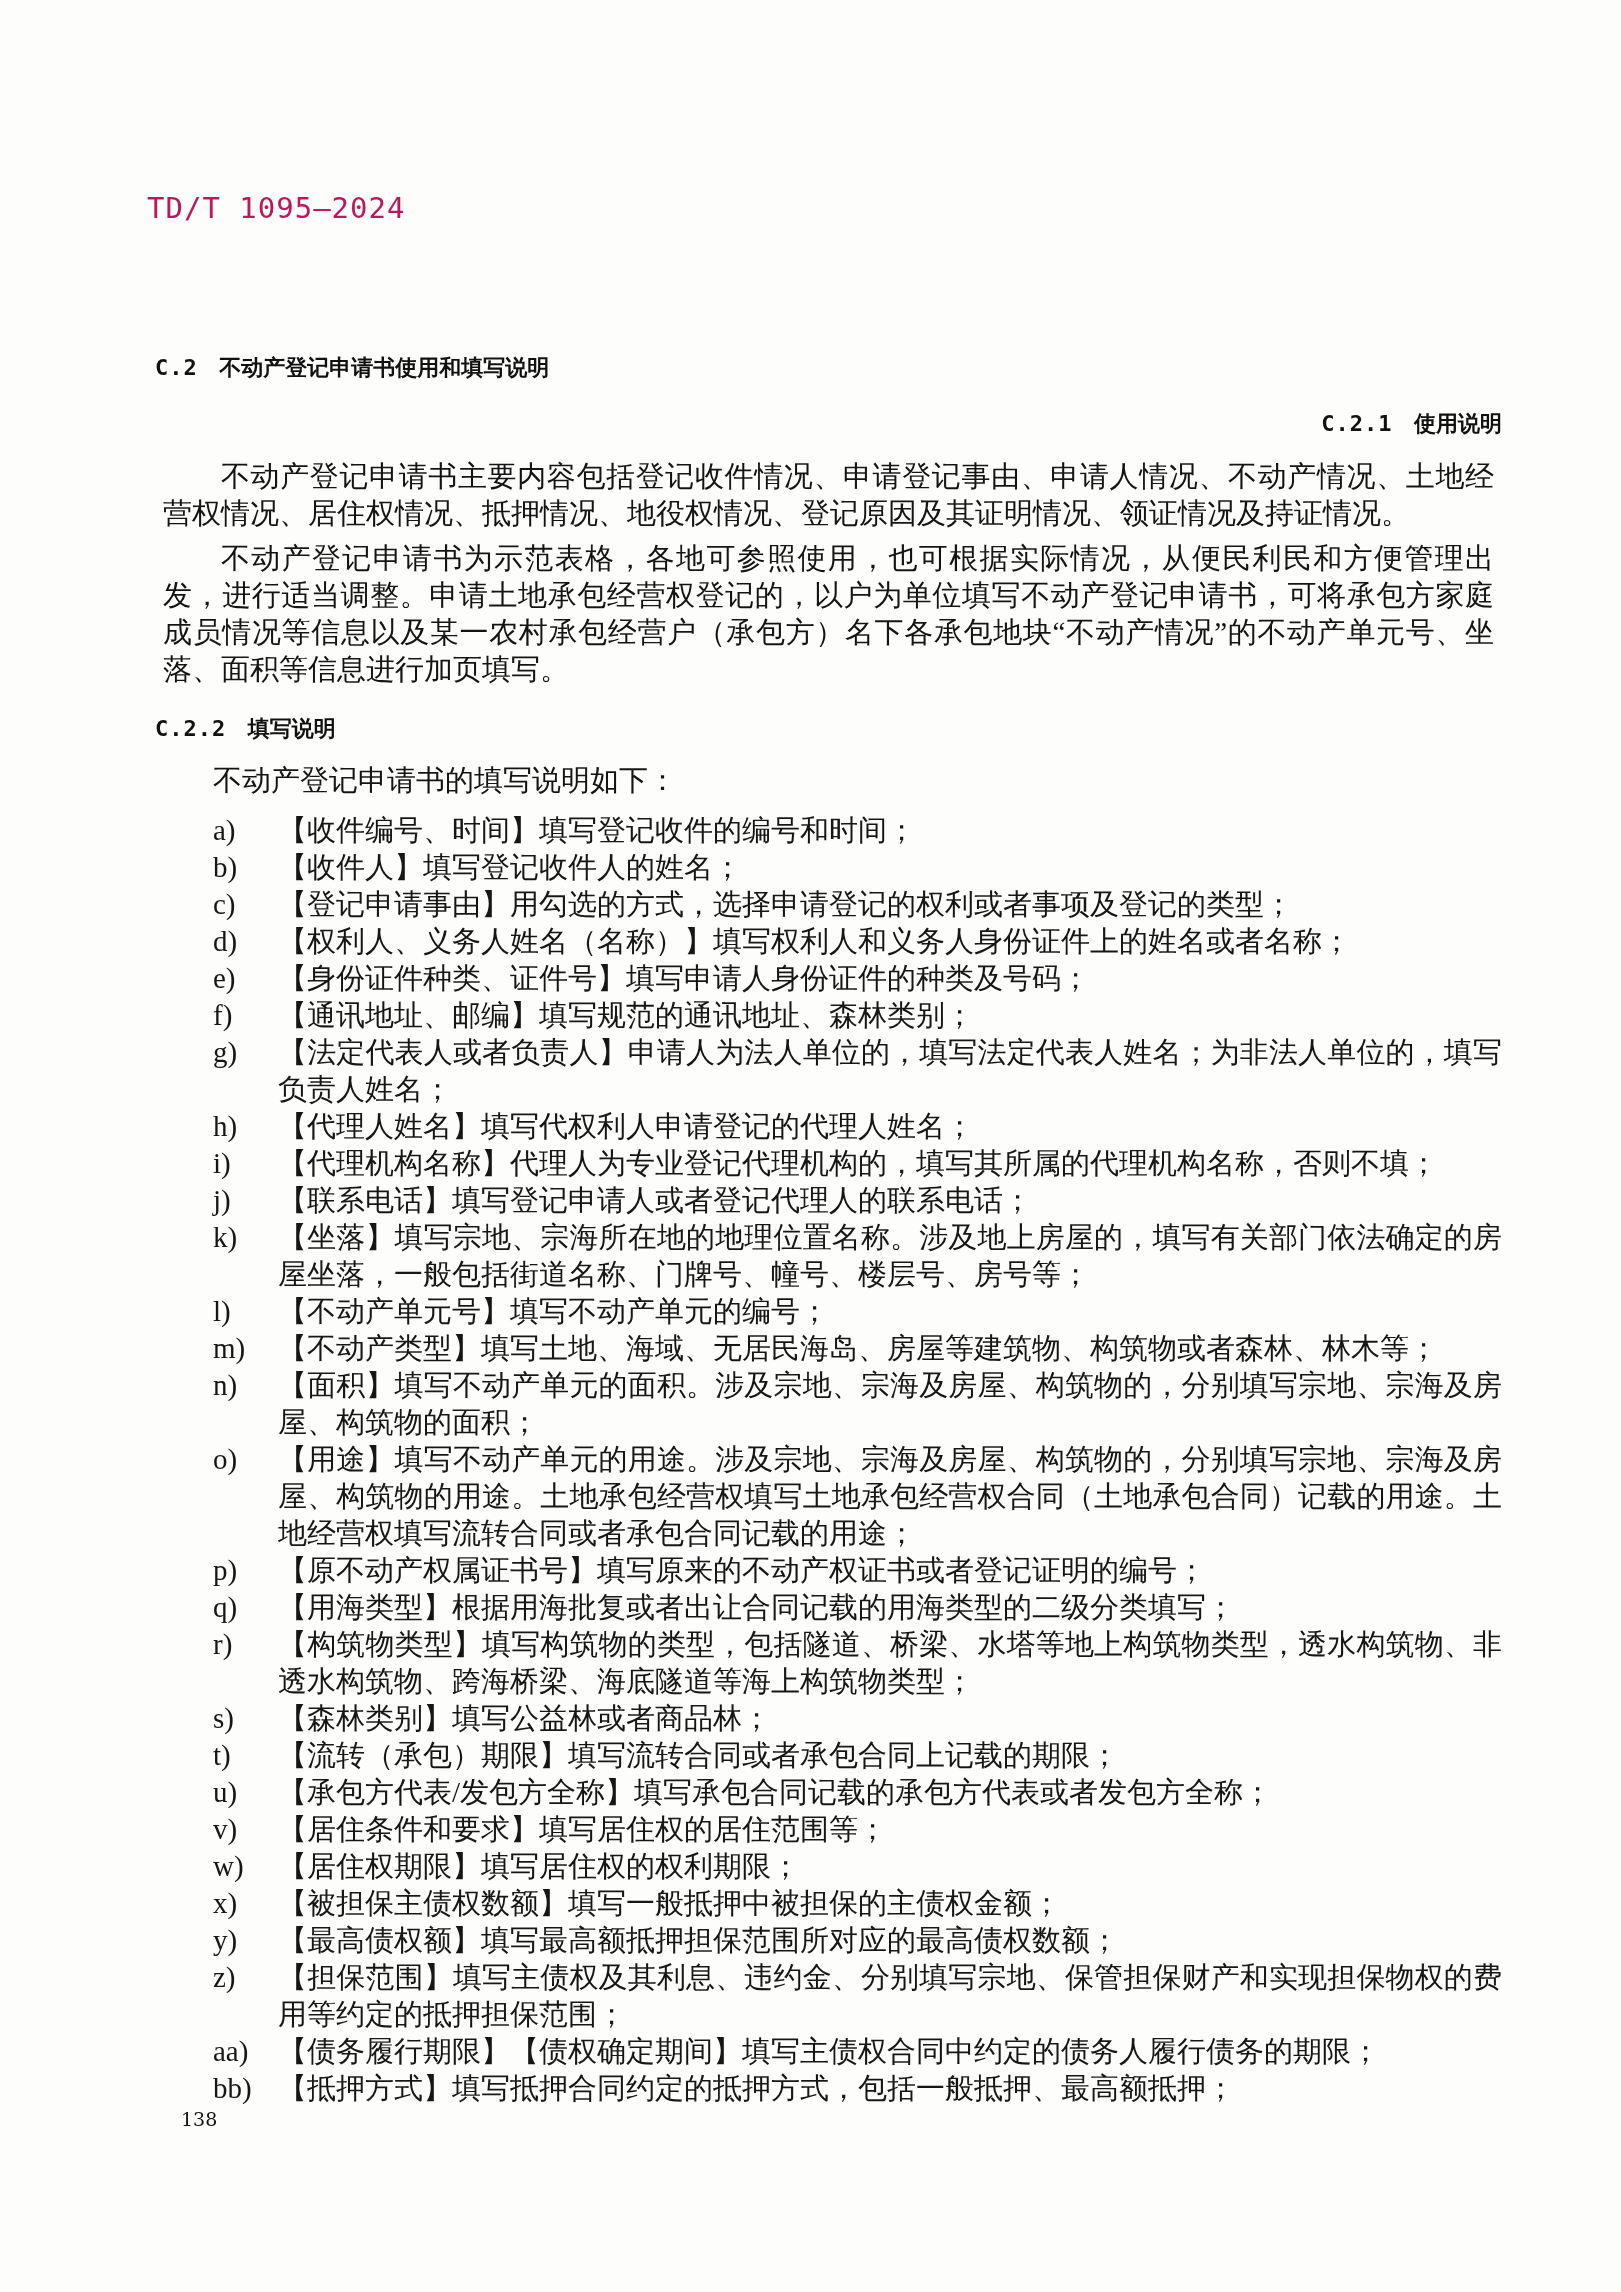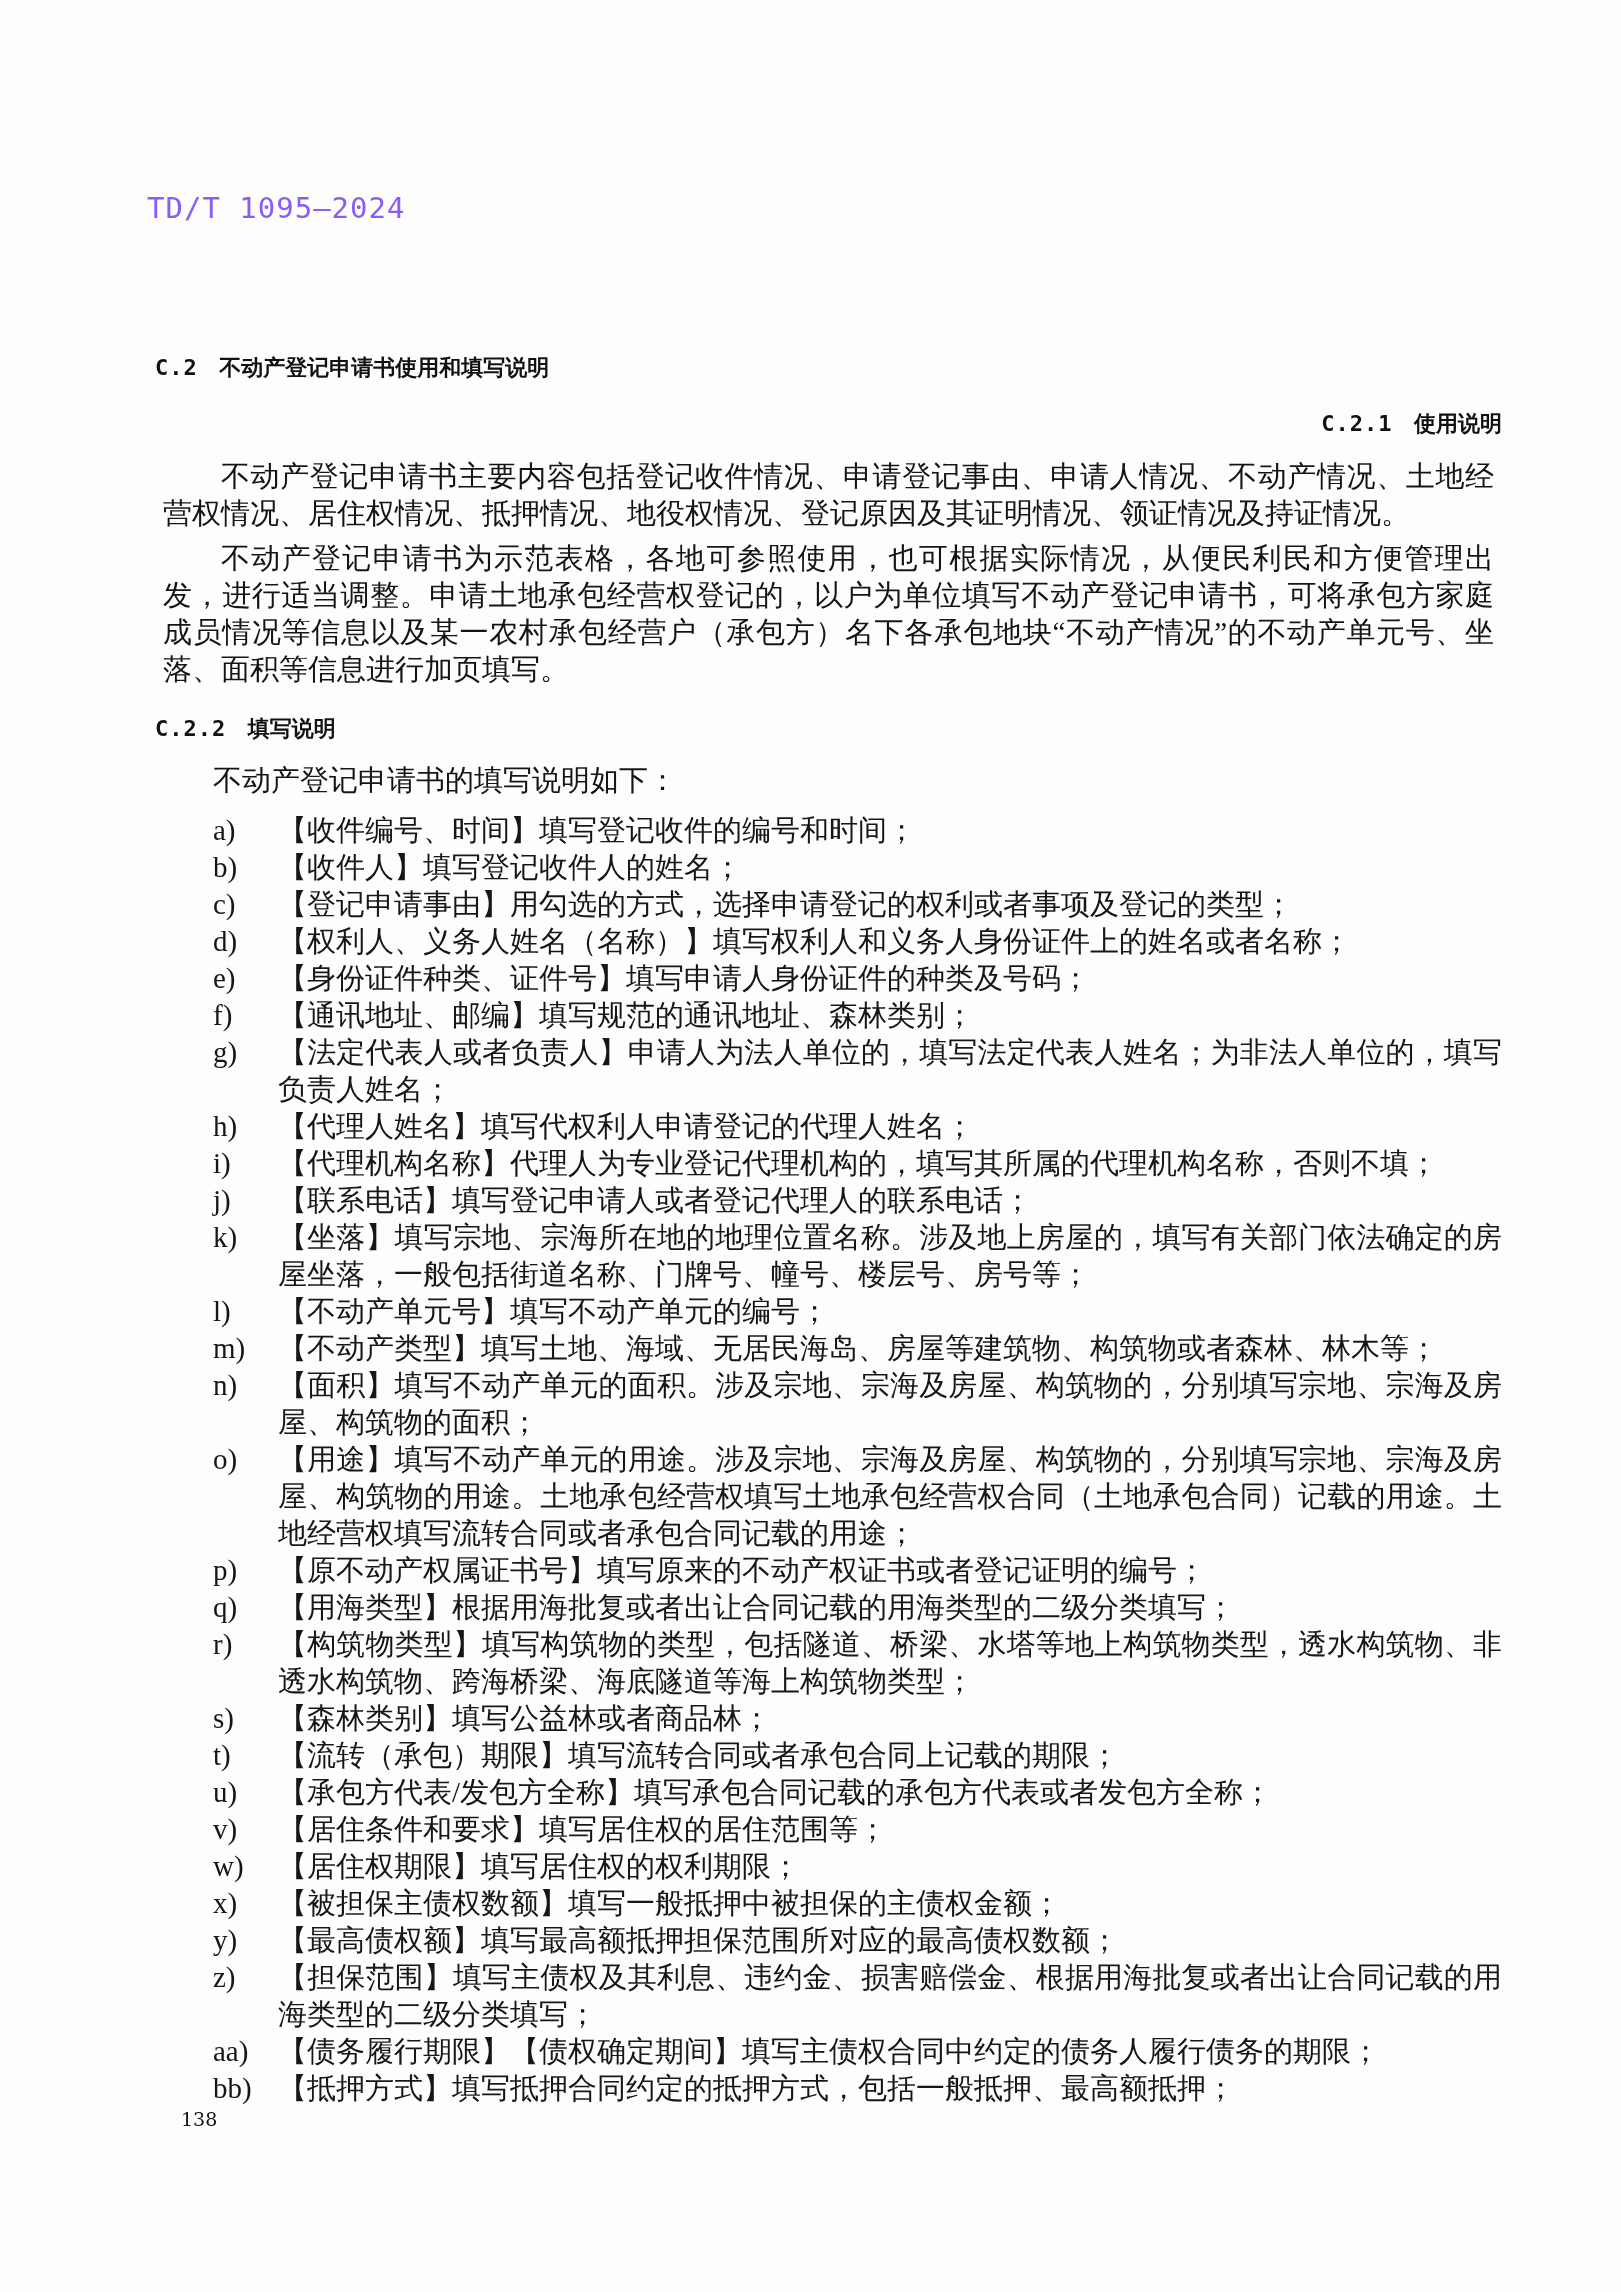--- a/index.html
+++ b/index.html
@@ -9,21 +9,21 @@
     margin:0 auto;
     background:#fdfdfc;
     color:#161616;
     font-family:"Liberation Serif", serif;
     overflow:hidden;
   }
   .doc-code{
     position:absolute;left:147px;top:192px;
     font-family:"DejaVu Sans Mono", monospace;
     font-size:29px;line-height:33px;letter-spacing:1px;
-    color:#8b5cf6;
+    color:#be185d;
   }
   .content{
     position:absolute;left:155px;top:349px;width:1347px;
     font-size:29px;line-height:37px;
   }
   .heading{
     font-family:"Liberation Sans", sans-serif;
     font-weight:700;font-size:22px;line-height:37px;
     color:#111;
     white-space:nowrap;
@@ -189,21 +189,21 @@
         <div class="li">
           <span class="marker">x)</span>
           <div class="li-text">【被担保主债权数额】填写一般抵押中被担保的主债权金额；</div>
         </div>
         <div class="li">
           <span class="marker">y)</span>
           <div class="li-text">【最高债权额】填写最高额抵押担保范围所对应的最高债权数额；</div>
         </div>
         <div class="li">
           <span class="marker">z)</span>
-          <div class="li-text">【担保范围】填写主债权及其利息、违约金、损害赔偿金、根据用海批复或者出让合同记载的用海类型的二级分类填写；</div>
+          <div class="li-text">【担保范围】填写主债权及其利息、违约金、分别填写宗地、保管担保财产和实现担保物权的费用等约定的抵押担保范围；</div>
         </div>
         <div class="li">
           <span class="marker">aa)</span>
           <div class="li-text">【债务履行期限】【债权确定期间】填写主债权合同中约定的债务人履行债务的期限；</div>
         </div>
         <div class="li">
           <span class="marker">bb)</span>
           <div class="li-text">【抵押方式】填写抵押合同约定的抵押方式，包括一般抵押、最高额抵押；</div>
         </div>
       </div>

